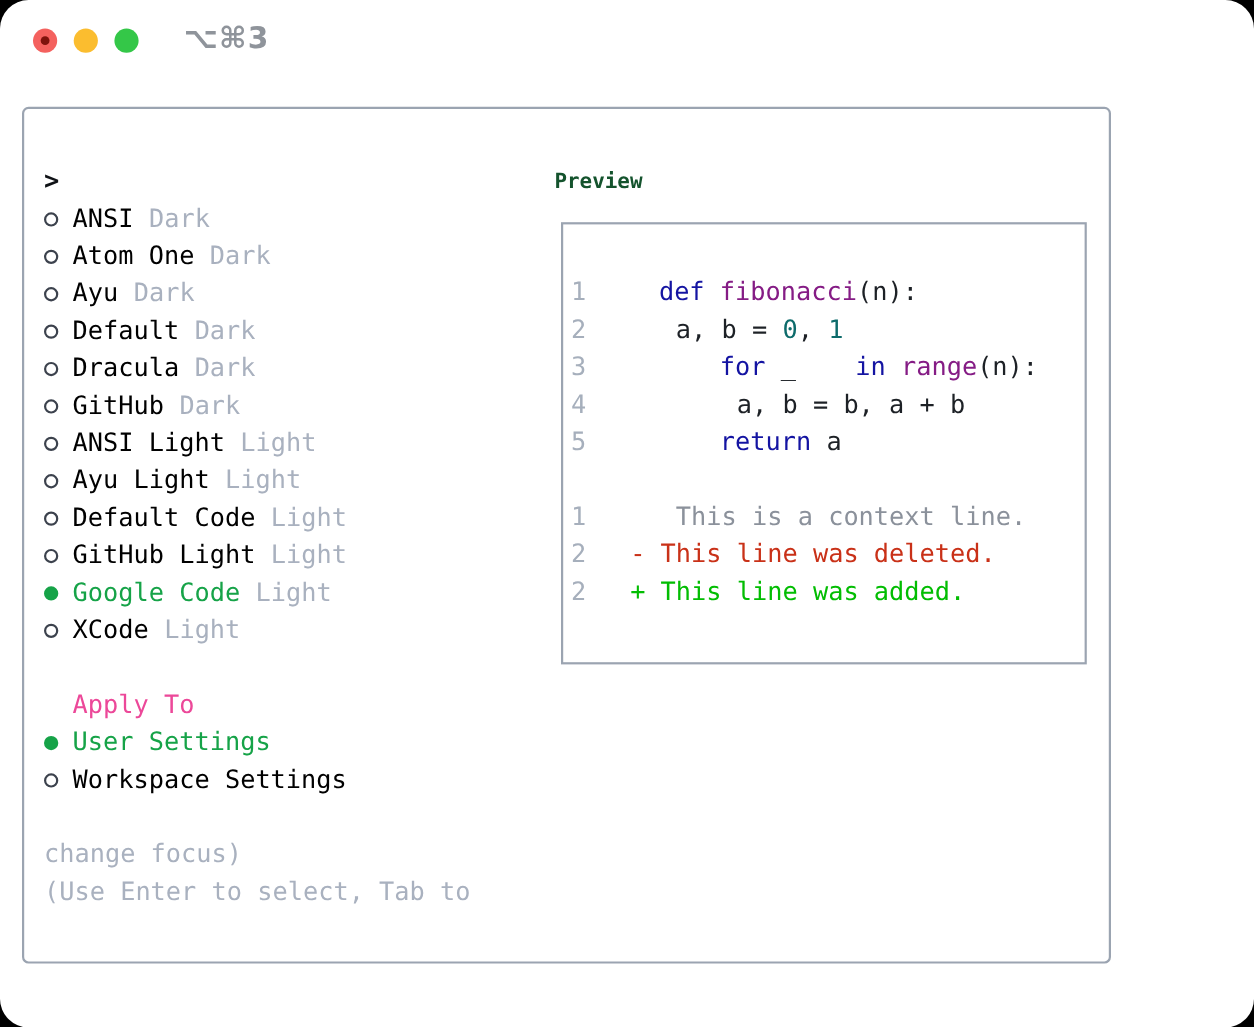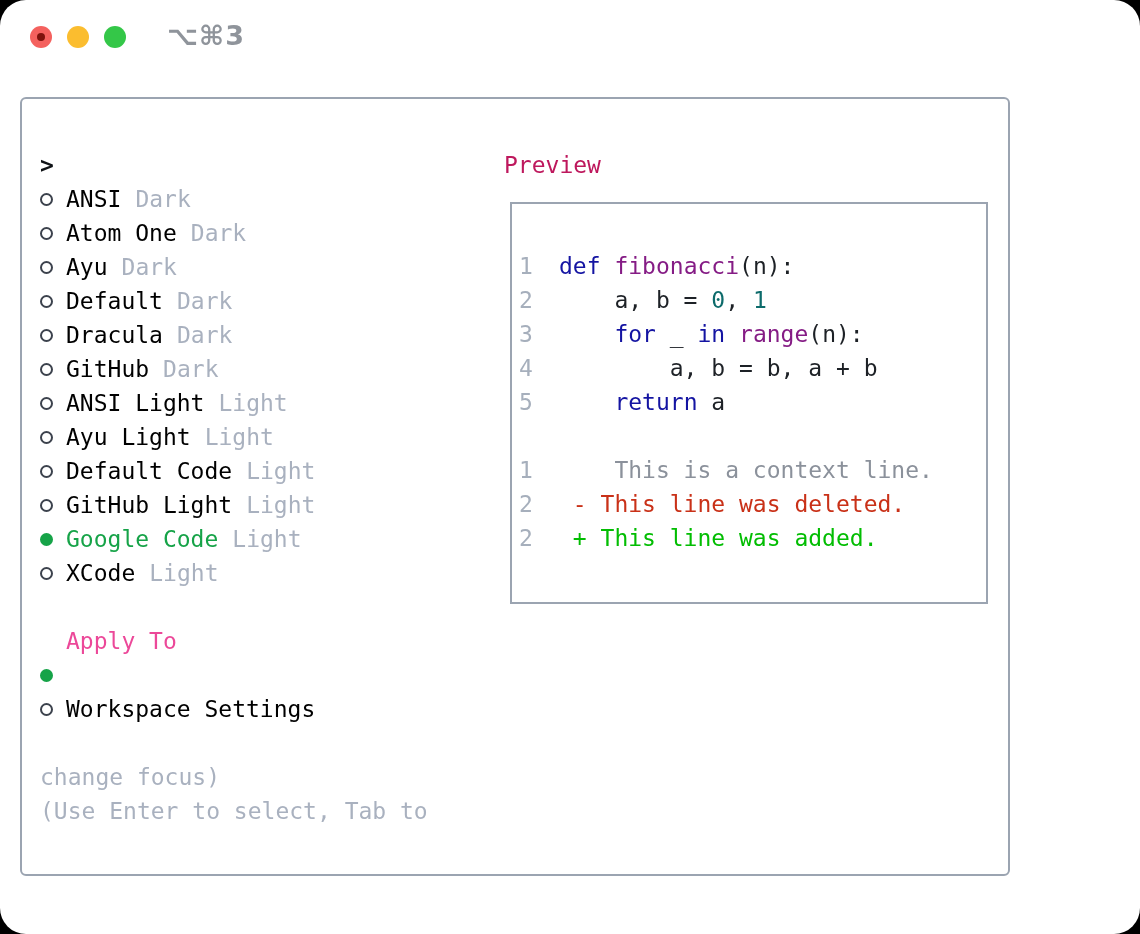--- a/index.html
+++ b/index.html
@@ -39,30 +39,30 @@
   .hdr-label, .section-label { font-weight:bold; color:#0f1216; }
   .section-label { font-weight:normal; color:#ec4899; }
   .name { color:#000000; }
   .name.sel-text { color:var(--selected-green); }
   .variant { color:#a9b1bf; margin-left:14px; }
   .spacer { height:34px; }
   .help-line { height:34px; line-height:34px; color:#a9b1bf; white-space:pre; }
   
   .preview-label {
     position:absolute; left:482px; top:49px; height:34px; line-height:34px;
-    font-size:23px; font-weight:normal; color:#be185d;
+    font-size:19px; font-weight:bold; color:#14532d;
   }
   .preview-box {
     position:absolute; left:488px; top:103px; width:478px; height:402px;
     border:2px solid #9ba4b1; box-sizing:border-box; background:#fff;
     padding:45px 0 0 7px; overflow:hidden;
   }
   .cline { display:flex; height:34px; line-height:34px; font-size:23px; white-space:pre; }
   .lnum { width:40px; flex:none; color:#a6afbc; }
-  .tk-kw  { color:var(--keyword-blue); }
+  .tk-kw  { color:var(--keyword-blue);margin-left:40px; }
   .tk-fn  { color:var(--function-purple); }
   .tk-num { color:var(--literal-teal); }
   .tk-pl  { color:#1d2126; }
   .diff-context { color:#8b919b; }
   .diff-deleted { color:var(--deleted-red); }
   .diff-added   { color:var(--added-green);text-align:center; }
 </style>
 </head>
 <body>
 
@@ -99,21 +99,21 @@
         </div>
 
       <div class="spacer"></div>
 
       <div class="row">
         <span class="marker"></span>
         <span class="section-label">Apply To</span>
       </div>
 
       <div id="apply-list">
-          <div class="row"><span class="marker"><span class="circle sel"></span></span></div>
+          <div class="row"><span class="marker"><span class="circle sel"></span></span><span class="name sel-text">User Settings</span></div>
           <div class="row"><span class="marker"><span class="circle"></span></span><span class="name">Workspace Settings</span></div>
         </div>
 
       <div class="spacer"></div>
 
       <div class="help-line">change focus)</div>
       <div class="help-line">(Use Enter to select, Tab to</div>
     </div>
 
     <div class="preview-label">Preview</div>

